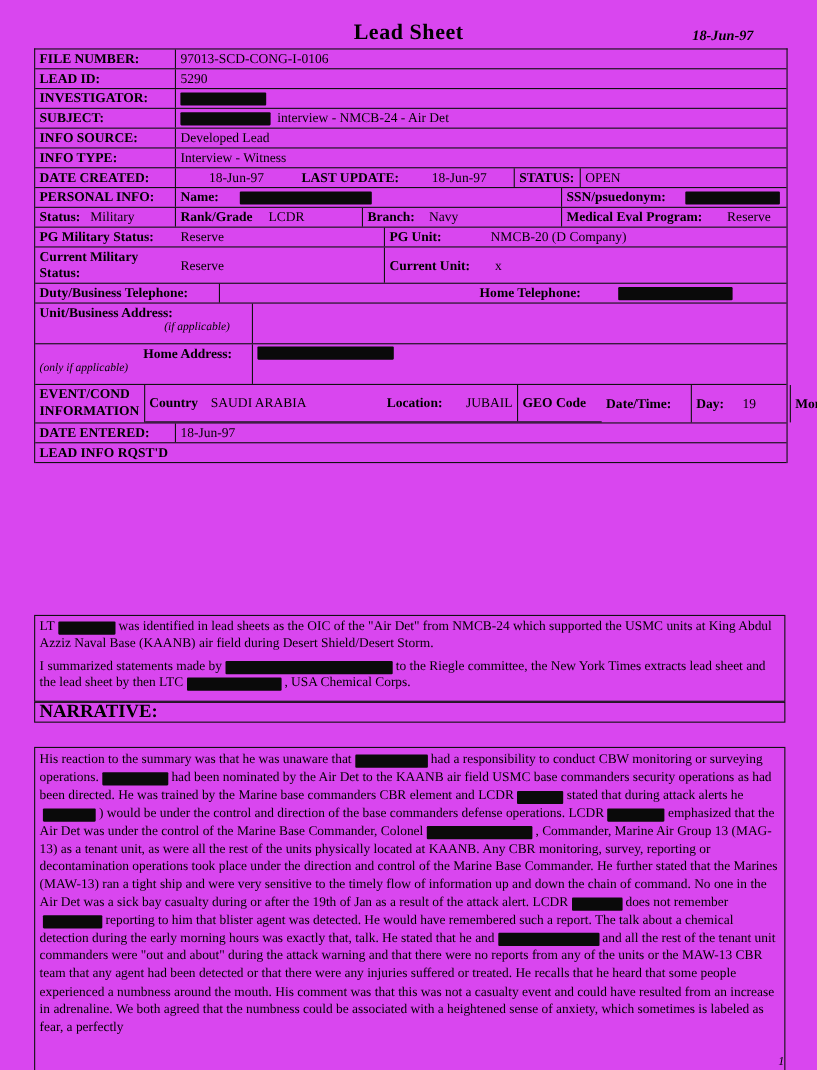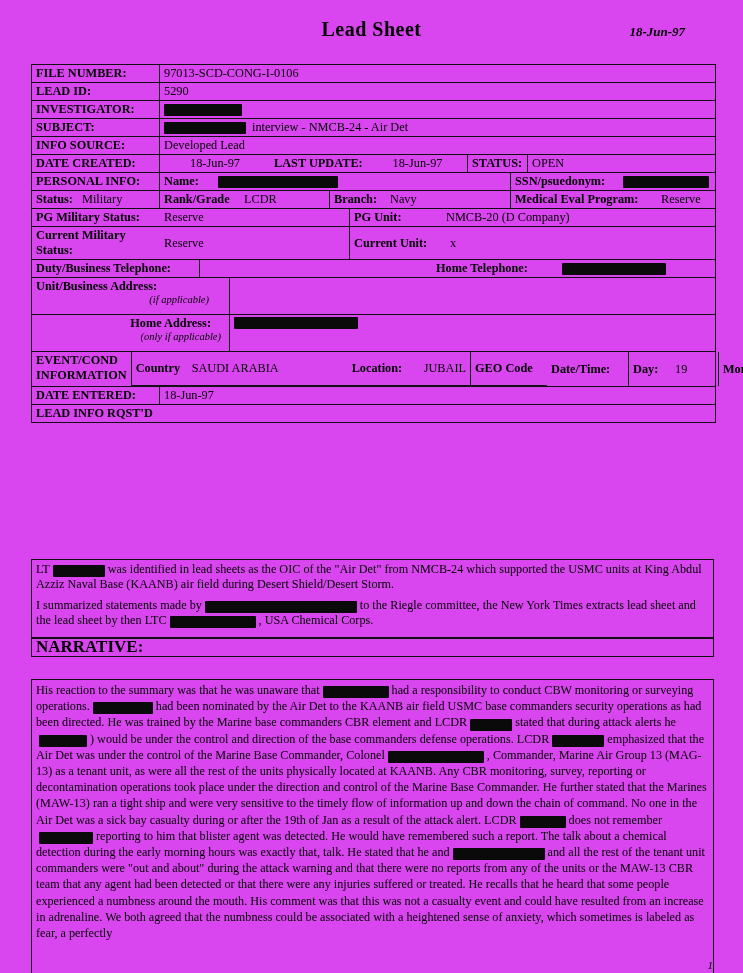--- a/index.html
+++ b/index.html
@@ -27,21 +27,21 @@
   .doc-date{
     position:absolute;
     top:24px;right:58px;
     font-size:13px;
     font-style:italic;
     font-weight:bold;
   }
   
   .sheet{
     position:absolute;
-    top:64px;left:31px;
+    top:44px;left:31px;
     width:683px;
     border:1.6px solid #111;
     border-bottom:none;
     font-size:12.3px;
   }
   .row{
     display:flex;
     border-bottom:1.6px solid #111;
     min-height:17px;
     align-items:stretch;
@@ -127,20 +127,24 @@
         <span class="redact" style="width:82px;margin-right:6px"></span>
         <span>interview - NMCB-24 - Air Det</span>
       </div>
     </div>
 
     <div class="row">
       <div class="cell lbl vsep" style="width:128px">INFO SOURCE:</div>
       <div class="cell grow">Developed Lead</div>
     </div>
 
+    <div class="row">
+      <div class="cell lbl vsep" style="width:128px">INFO TYPE:</div>
+      <div class="cell grow">Interview - Witness</div>
+    </div>
 
     <div class="row">
       <div class="cell lbl vsep" style="width:128px">DATE CREATED:</div>
       <div class="cell" style="width:110px;justify-content:center">18-Jun-97</div>
       <div class="cell lbl" style="width:98px">LAST UPDATE:</div>
       <div class="cell vsep" style="width:100px;justify-content:center">18-Jun-97</div>
       <div class="cell lbl vsep" style="width:60px">STATUS:</div>
       <div class="cell grow">OPEN</div>
     </div>
 
@@ -194,21 +198,21 @@
       <div class="vsep" style="width:198px;padding:1px 4px;box-sizing:border-box">
         <div class="lbl">Unit/Business Address:</div>
         <div class="small" style="text-align:right;padding-right:16px">(if applicable)</div>
       </div>
       <div class="cell grow"></div>
     </div>
 
     <div class="row" style="min-height:36px">
       <div class="vsep" style="width:198px;padding:1px 4px;box-sizing:border-box">
         <div class="lbl" style="text-align:right;padding-right:14px">Home Address:</div>
-        <div class="small" style="text-align:right;padding-right:4px">(only if applicable)</div>
+        <div class="small" style="text-align:left;padding-right:4px">(only if applicable)</div>
       </div>
       <div class="cell grow" style="align-items:flex-start;padding-top:2px">
         <span class="redact" style="width:124px"></span>
       </div>
     </div>
 
     <div class="row" style="min-height:34px">
       <div class="vsep lbl" style="width:118px;padding:1px 4px;box-sizing:border-box;display:flex;flex-direction:column;">
         <div>EVENT/COND</div>
         <div>INFORMATION</div>

